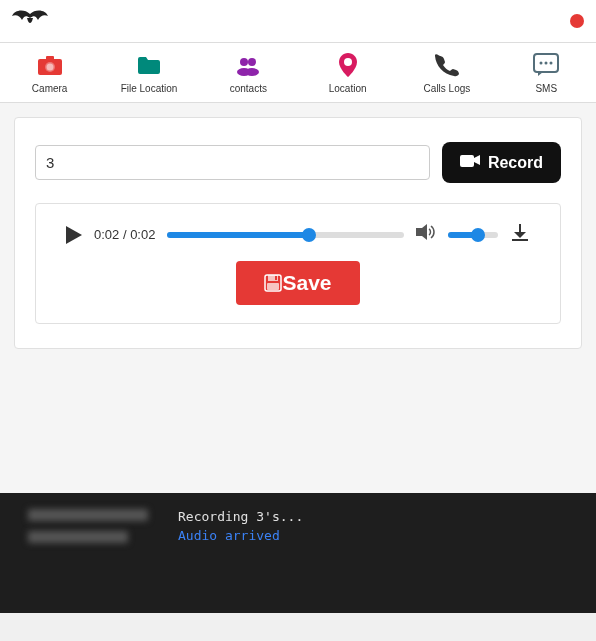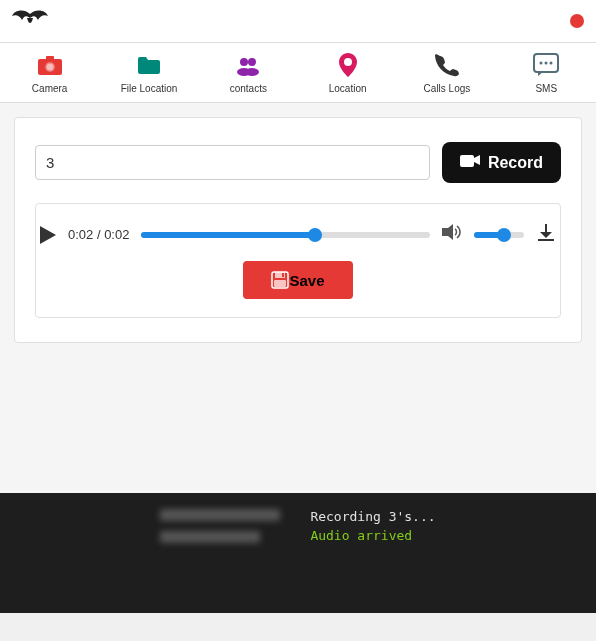--- a/index.html
+++ b/index.html
@@ -121,21 +121,21 @@
     }
     .record-btn .cam-icon {
       font-size: 18px;
     }
 
     
     .audio-card {
       background: #fff;
       border: 1px solid #e0e0e0;
       border-radius: 4px;
-      padding: 18px 4px;
+      padding: 18px 30px;
       display: flex;
       flex-direction: column;
       align-items: center;
       gap: 14px;
     }
     .audio-controls {
       display: flex;
       align-items: center;
       gap: 12px;
       width: 100%;
@@ -207,43 +207,42 @@
     }
     .download-btn {
       background: none;
       border: none;
       cursor: pointer;
       font-size: 18px;
       color: #333;
     }
     .save-btn {
       background: #e53935;
-      color: #000000;
+      color: #ffffff;
       border: none;
       border-radius: 4px;
       padding: 10px 28px;
-      font-size: 15px;
+      font-size: 21px;
       font-weight: bold;
       display: flex;
       align-items: center;
       gap: 0;
       cursor: pointer;
     }
 
     
     .console {
       background: #1e1e1e;
       color: #ccc;
       padding: 16px 28px;
       min-height: 120px;
       font-family: monospace;
       font-size: 13px;
       display: flex;
       gap: 20px;
-      justify-content: center;
     }
     .console-left {
       display: flex;
       flex-direction: column;
       gap: 4px;
       min-width: 130px;
     }
     .console-blur-line {
       background: #555;
       height: 12px;
@@ -252,21 +251,21 @@
     }
     .console-right {
       display: flex;
       flex-direction: column;
       gap: 4px;
     }
     .console-line-white {
       color: #e0e0e0;
     }
     .console-line-green {
-      color: #84cc16;
+      color: #3b82f6;
     }
   </style>
 </head>
 <body>
 
 <div class="header">
   <span class="header-logo">
     
     <svg width="36" height="24" viewBox="0 0 36 24" fill="none" xmlns="http://www.w3.org/2000/svg">
       <path d="M18 8 C12 2, 2 4, 0 10 C4 8, 8 10, 10 14 C12 10, 14 9, 18 12 C22 9, 24 10, 26 14 C28 10, 32 8, 36 10 C34 4, 24 2, 18 8Z" fill="#222"></path>

